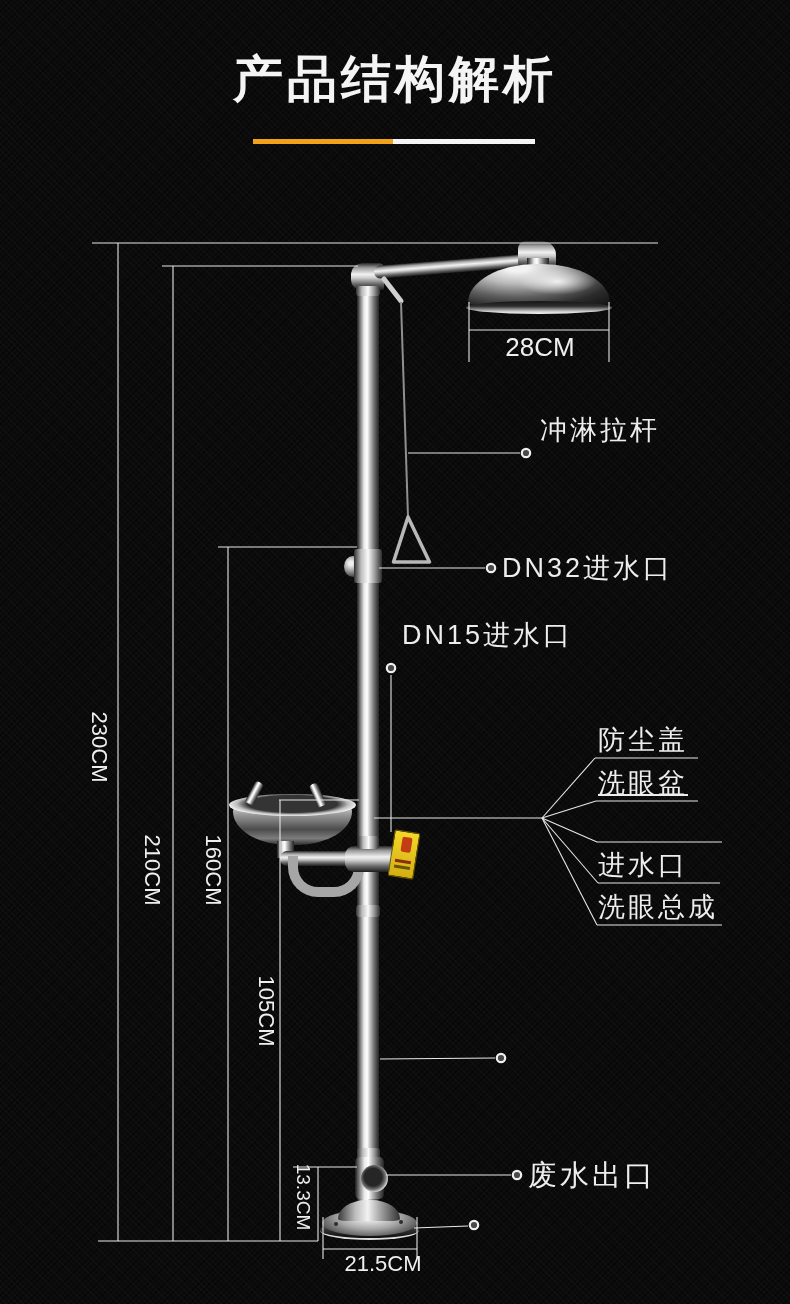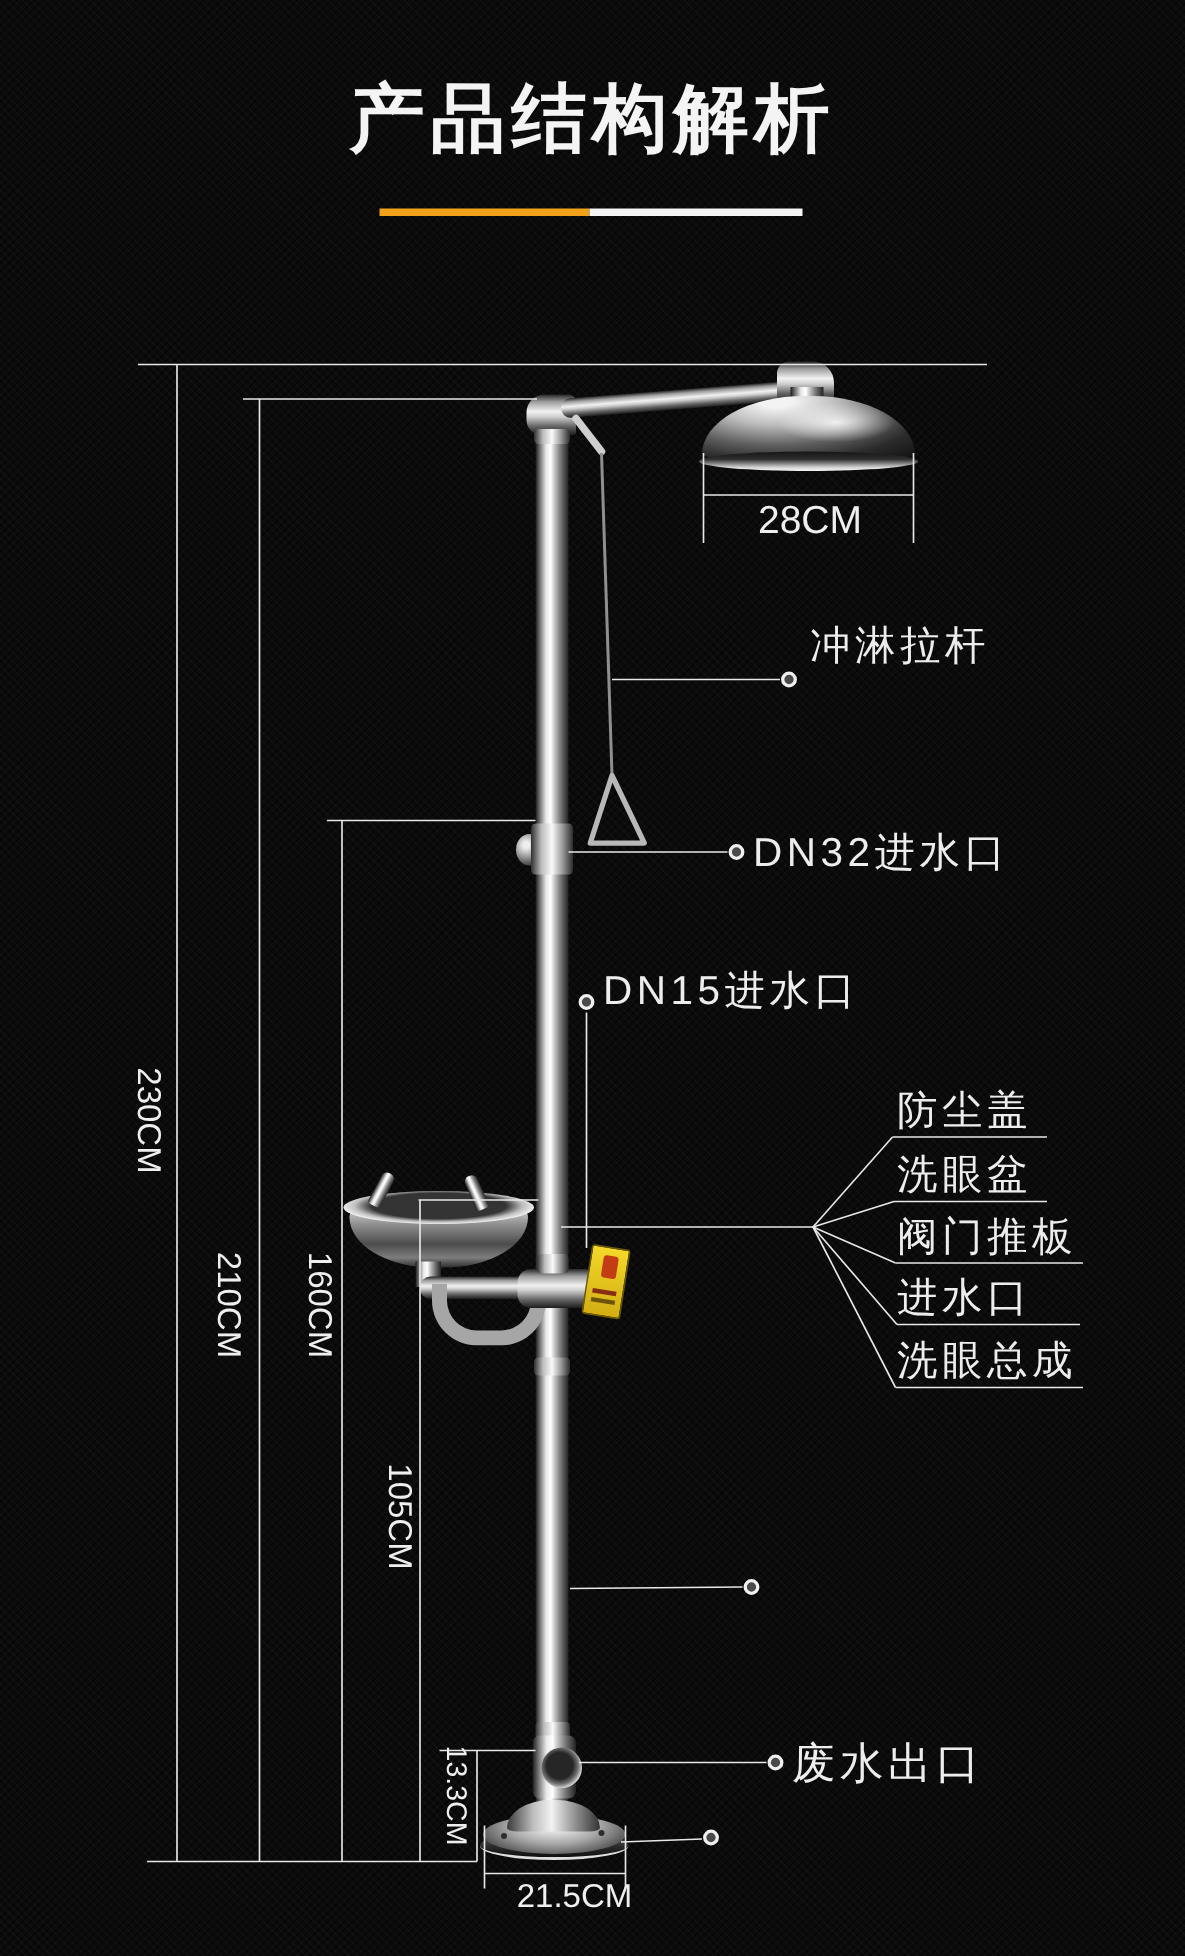--- a/index.html
+++ b/index.html
@@ -159,21 +159,20 @@
   <div class="abs dim rot txt" style="left:99px;top:747px;">230CM</div>
   <div class="abs dim rot txt" style="left:152px;top:870px;">210CM</div>
   <div class="abs dim rot txt" style="left:213px;top:870px;">160CM</div>
   <div class="abs dim rot txt" style="left:266px;top:1011px;">105CM</div>
   <div class="abs dim rot txt" style="left:303px;top:1197px;font-size:19px;">13.3CM</div>
   <div class="abs dim txt" style="left:540px;top:347px;font-size:26px;">28CM</div>
   <div class="abs dim txt" style="left:370px;top:1264px;margin-left:13px;">21.5CM</div>
 
   <div class="abs lbl txt" style="left:540px;top:430px;">冲淋拉杆</div>
   <div class="abs lbl txt" style="left:502px;top:568px;">DN32进水口</div>
-  <div class="abs lbl txt" style="left:402px;top:660px;">DN15进水口</div>
+  <div class="abs lbl txt" style="left:402px;top:635px;">DN15进水口</div>
   <div class="abs lbl txt" style="left:598px;top:740px;">防尘盖</div>
-  <div class="abs lbl txt" style="left:598px;top:783px;">洗眼盆</div>
-  <div class="abs lbl txt" style="left:598px;top:824px;">阀门推板</div>
+  <div class="abs lbl txt" style="left:598px;top:783px;text-decoration:underline;">洗眼盆</div>
   <div class="abs lbl txt" style="left:598px;top:865px;">进水口</div>
   <div class="abs lbl txt" style="left:598px;top:907px;">洗眼总成</div>
   <div class="abs lbl big txt" style="left:528px;top:1176px;">废水出口</div>
 
 </div>
 
 </body></html>

